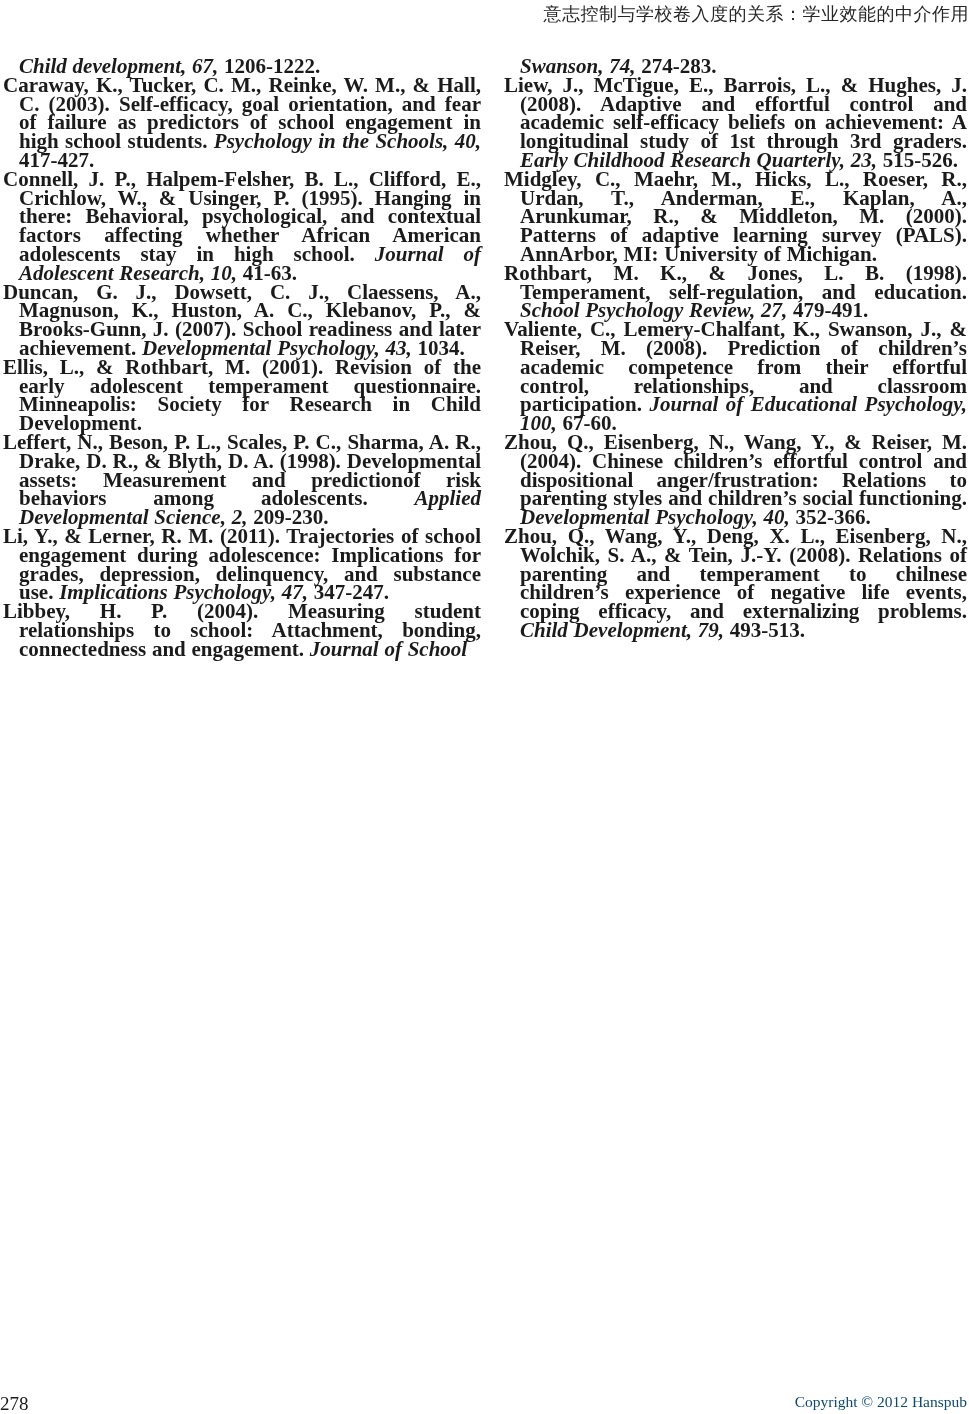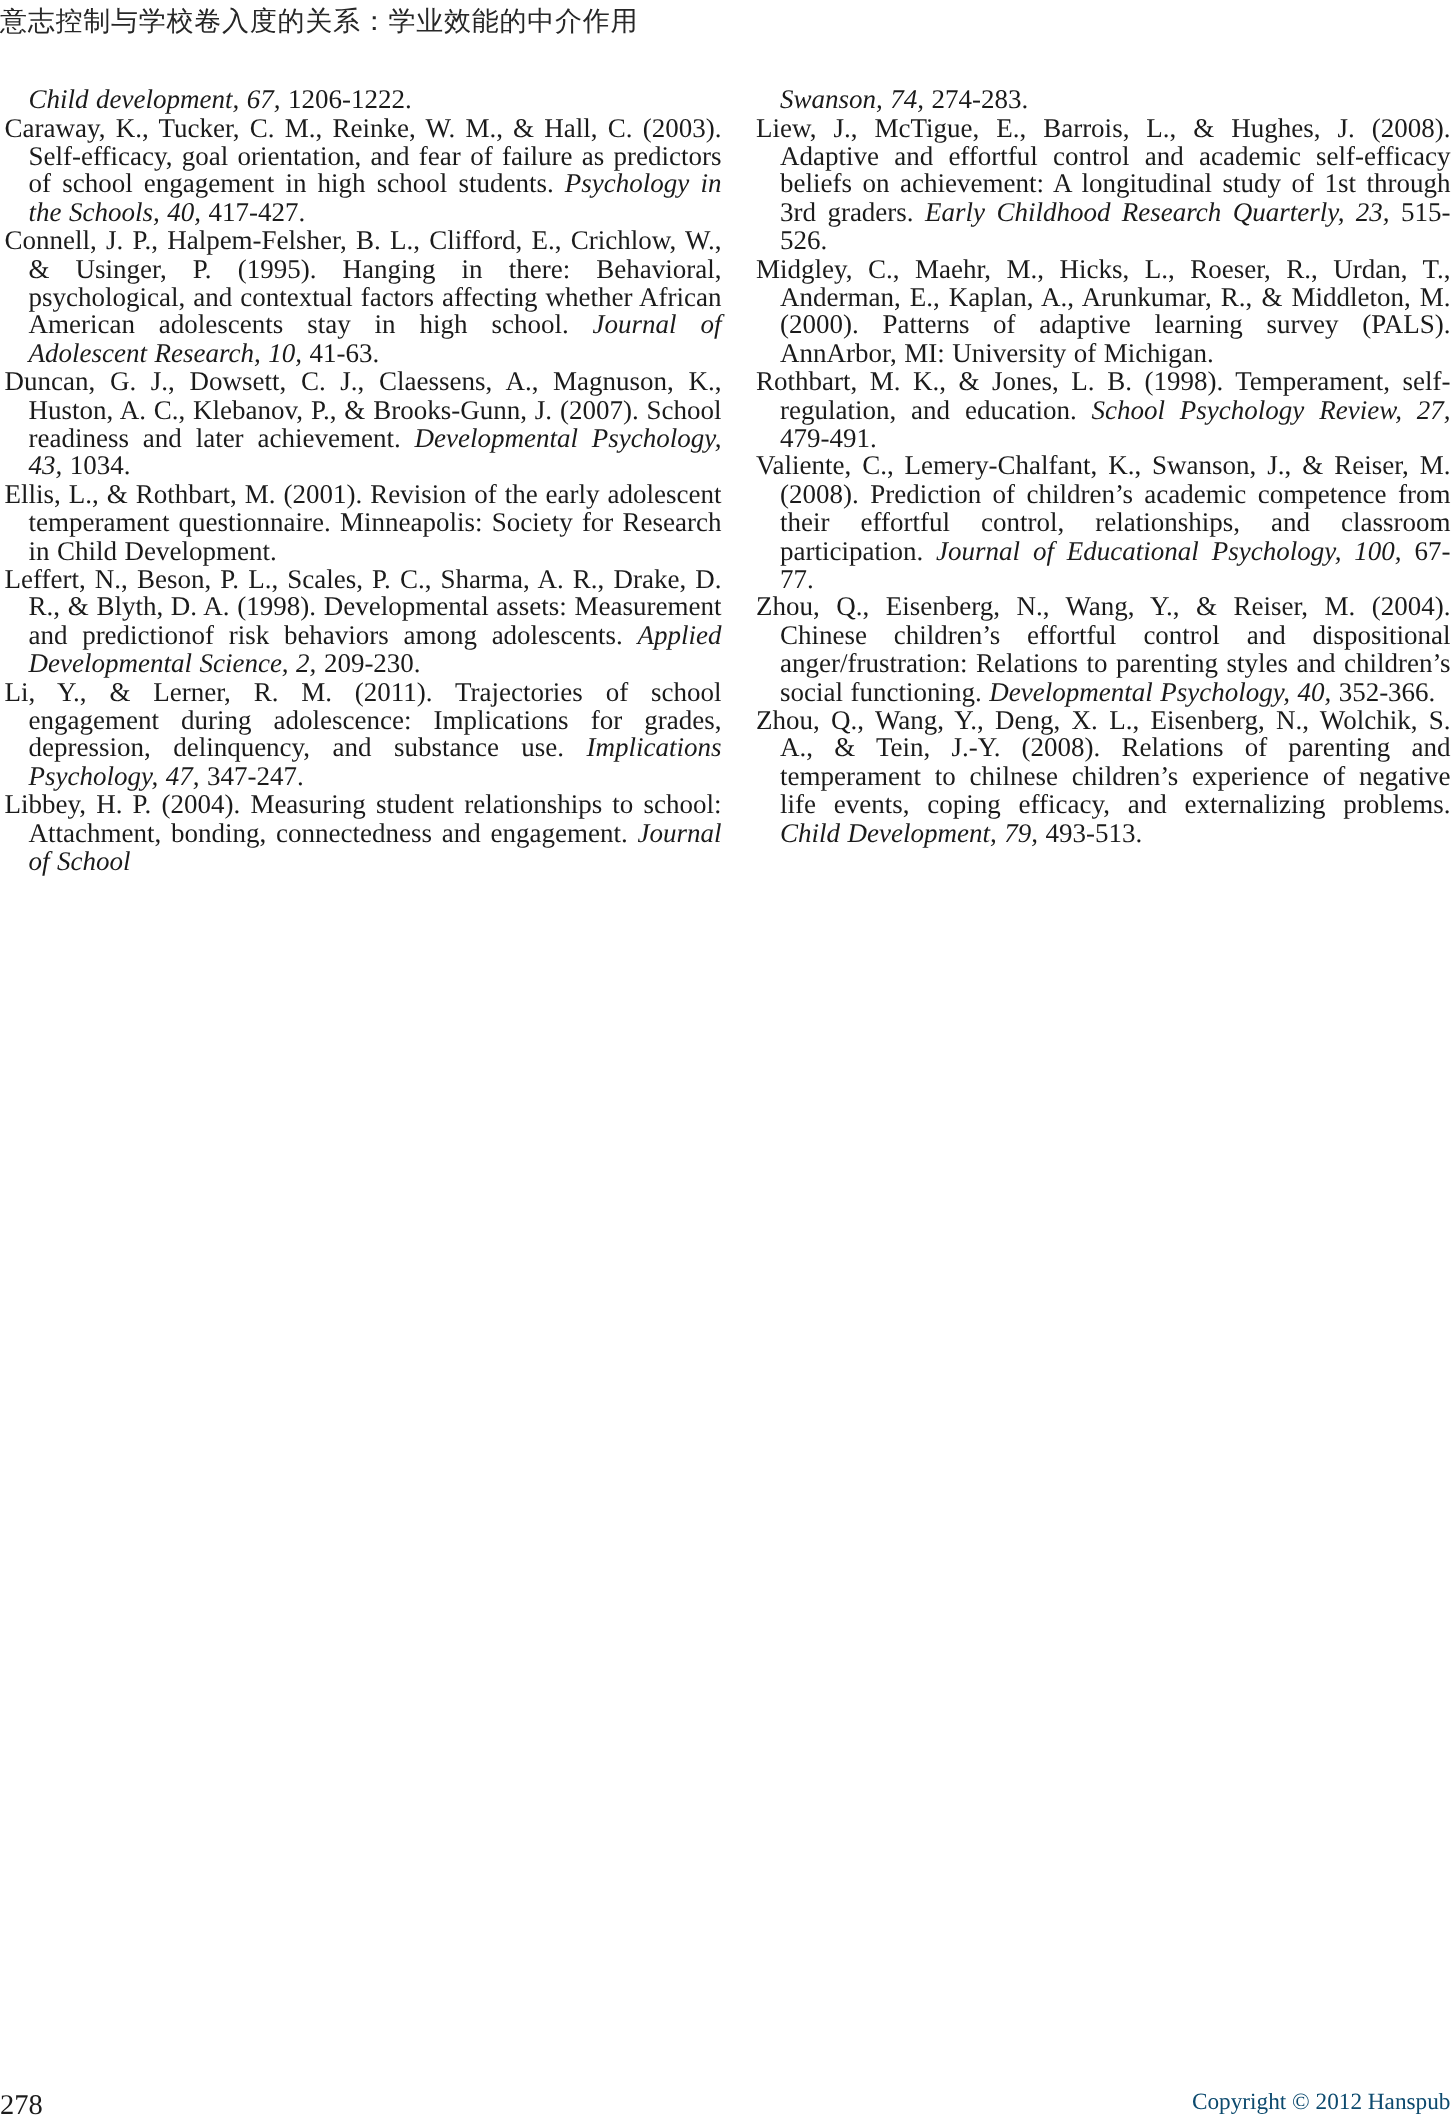--- a/index.html
+++ b/index.html
@@ -13,38 +13,39 @@
     height: 1414px;
     overflow: hidden;
     font-family: "Liberation Serif", "DejaVu Serif", serif;
     color: #1b1b1b;
   }
   .running-header {
     position: absolute;
     top: 2px;
     left: 0;
     width: 969px;
-    text-align: left;
+    text-align: right;
     font-size: 18px;
     letter-spacing: 0.5px;
     color: #272727;
     white-space: nowrap;
   }
   .columns {
     position: absolute;
     top: 57px;
     left: 3px;
     width: 964px;
     display: flex;
     gap: 23px;
     align-items: flex-start;
   }
   .ref-column {
-    font-size: 18px;
+    font-size: 21px;
     line-height: 18.8px;
+    font-weight: bold;
   }
   .ref-column.left  { width: 478px; }
   .ref-column.right { width: 463px; }
   p.ref {
     margin: 0;
     text-align: justify;
     padding-left: 16px;
     text-indent: -16px;
     word-spacing: 0.5px;
   }
@@ -84,21 +85,21 @@
       <p class="ref"><span>Ellis, L., &amp; Rothbart, M. (2001). Revision of the early adolescent temperament questionnaire. Minneapolis: Society for Research in Child Development.</span></p>
       <p class="ref"><span>Leffert, N., Beson, P. L., Scales, P. C., Sharma, A. R., Drake, D. R., &amp; Blyth, D. A. (1998). Developmental assets: Measurement and predictionof risk behaviors among adolescents. </span><i>Applied Developmental Science, 2, </i><span>209-230.</span></p>
       <p class="ref"><span>Li, Y., &amp; Lerner, R. M. (2011). Trajectories of school engagement during adolescence: Implications for grades, depression, delinquency, and substance use. </span><i>Implications Psychology, 47, </i><span>347-247.</span></p>
       <p class="ref"><span>Libbey, H. P. (2004). Measuring student relationships to school: Attachment, bonding, connectedness and engagement. </span><i>Journal of School</i></p>
     </div>
   <div class="ref-column right">
       <p class="ref cont"><i>Swanson, 74, </i><span>274-283.</span></p>
       <p class="ref"><span>Liew, J., McTigue, E., Barrois, L., &amp; Hughes, J. (2008). Adaptive and effortful control and academic self-efficacy beliefs on achievement: A longitudinal study of 1st through 3rd graders. </span><i>Early Childhood Research Quarterly, 23, </i><span>515-526.</span></p>
       <p class="ref"><span>Midgley, C., Maehr, M., Hicks, L., Roeser, R., Urdan, T., Anderman, E., Kaplan, A., Arunkumar, R., &amp; Middleton, M. (2000). Patterns of adaptive learning survey (PALS). AnnArbor, MI: University of Michigan.</span></p>
       <p class="ref"><span>Rothbart, M. K., &amp; Jones, L. B. (1998). Temperament, self-regulation, and education. </span><i>School Psychology Review, 27, </i><span>479-491.</span></p>
-      <p class="ref"><span>Valiente, C., Lemery-Chalfant, K., Swanson, J., &amp; Reiser, M. (2008). Prediction of children’s academic competence from their effortful control, relationships, and classroom participation. </span><i>Journal of Educational Psychology, 100, </i><span>67-77.</span></p>
+      <p class="ref"><span>Valiente, C., Lemery-Chalfant, K., Swanson, J., &amp; Reiser, M. (2008). Prediction of children’s academic competence from their effortful control, relationships, and classroom participation. </span><i>Journal of Educational Psychology, 100, </i><span>67-60.</span></p>
       <p class="ref"><span>Zhou, Q., Eisenberg, N., Wang, Y., &amp; Reiser, M. (2004). Chinese children’s effortful control and dispositional anger/frustration: Relations to parenting styles and children’s social functioning. </span><i>Developmental Psychology, 40, </i><span>352-366.</span></p>
       <p class="ref"><span>Zhou, Q., Wang, Y., Deng, X. L., Eisenberg, N., Wolchik, S. A., &amp; Tein, J.-Y. (2008). Relations of parenting and temperament to chilnese children’s experience of negative life events, coping efficacy, and externalizing problems. </span><i>Child Development, 79, </i><span>493-513.</span></p>
     </div>
 </div>
 
 <div class="footer-page-number">278</div>
 
 <div class="footer-copyright">Copyright © 2012 Hanspub</div>
 
 </body></html>

